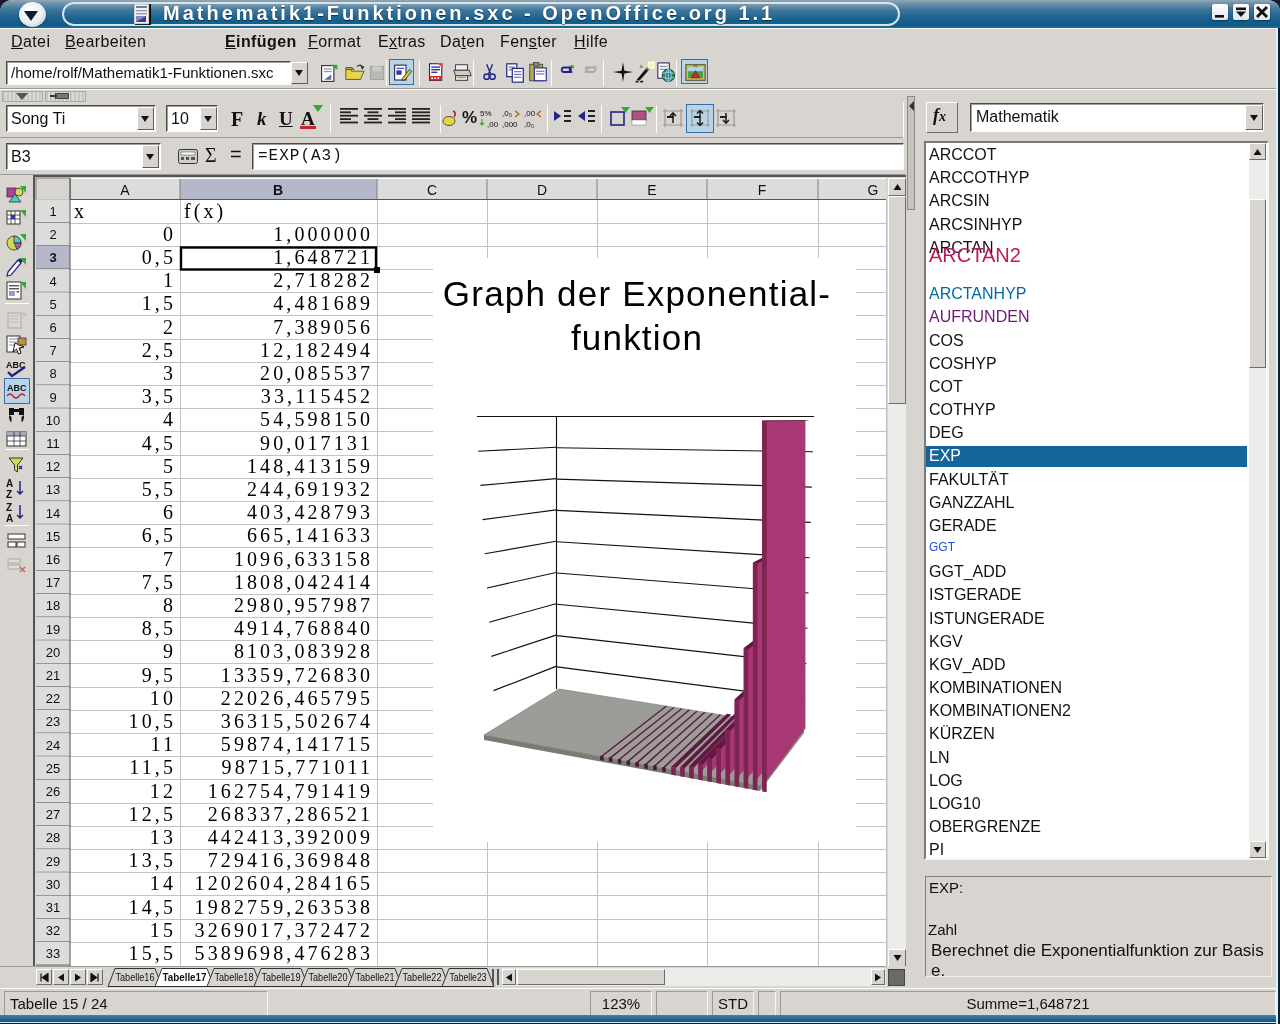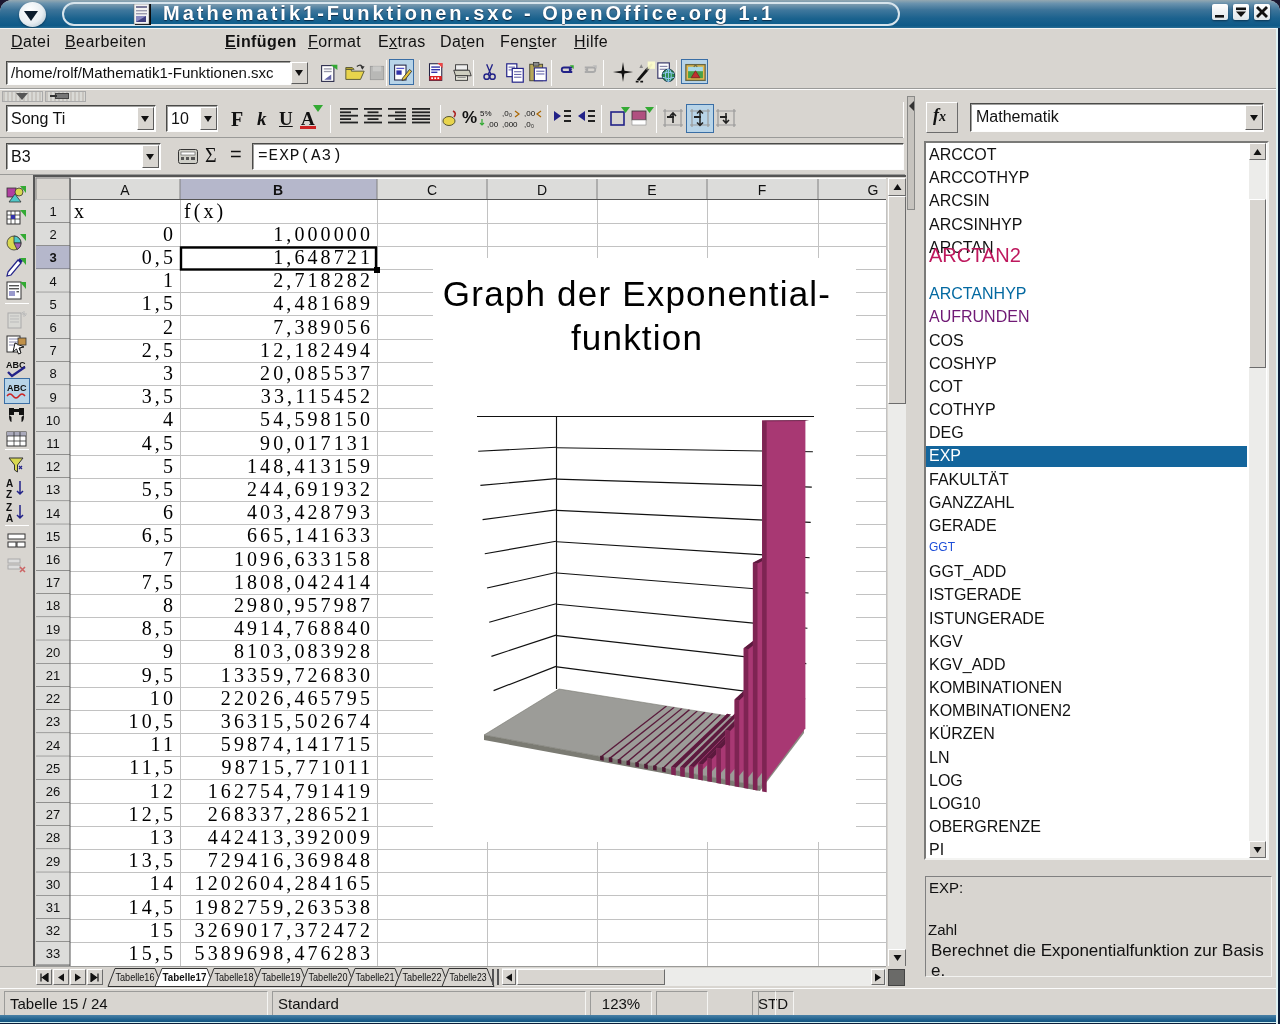--- a/index.html
+++ b/index.html
@@ -883,22 +883,22 @@
 <div class="abs raised" style="left:871px;top:969px;width:14px;height:16px;"></div>
 <div class="abs" style="left:871px;top:969px;width:14px;height:16px;display:flex;align-items:center;justify-content:center;font-size:9px;color:#111;">
       <svg width="8" height="9">
         <path d="M1 0.5 L1 8.5 L7 4.5 Z" fill="#111"></path>
       </svg>
     </div>
 <div class="abs" style="left:886px;top:966px;width:20px;height:22px;background:#d8d5d0;"></div>
 <div class="abs" style="left:888px;top:969px;width:17px;height:17px;background:#6a6a68;border:1px solid #444;"></div>
 <div class="abs" style="left:0;top:988px;width:1280px;height:28px;background:#d8d5d0;border-top:1px solid #fcfcfc;"></div>
 <div class="statfield" style="left:4px;top:991px;width:264px;padding:3px 0 0 5px;">Tabelle 15 / 24</div>
-<div class="statfield" style="left:272px;top:991px;width:314px;padding:3px 0 0 5px;">Standard</div>
 <div class="statfield" style="left:590px;top:991px;width:62px;padding:3px 0 0 0;text-align:center;">123%</div>
 <div class="statfield" style="left:656px;top:991px;width:52px;"></div>
-<div class="statfield" style="left:752px;top:991px;width:42px;padding:3px 7px 0 5px;">STD</div>
+<div class="statfield" style="left:712px;top:991px;width:42px;padding:3px 7px 0 5px;">STD</div>
 <div class="statfield" style="left:758px;top:991px;width:18px;"></div>
+<div class="statfield" style="left:780px;top:991px;width:496px;padding:3px 0 0 0;text-align:center;">Summe=1,648721</div>
 <div class="abs" style="left:0;top:1015px;width:1280px;height:7px;background:linear-gradient(180deg,#4a81a6,#1c5f8c 70%,#15537e);"></div>
 <div class="abs" style="left:0;top:1022px;width:1280px;height:1px;background:#cdeef2;"></div>
 <div class="abs" style="left:0;top:1023px;width:1280px;height:1px;background:#0c1d38;"></div>
 <div class="abs" style="left:1276px;top:28px;width:2px;height:996px;background:#dff2f4;"></div>
 <div class="abs" style="left:1278px;top:28px;width:2px;height:996px;background:#0c1d38;"></div>
 </div>
 </body></html>

